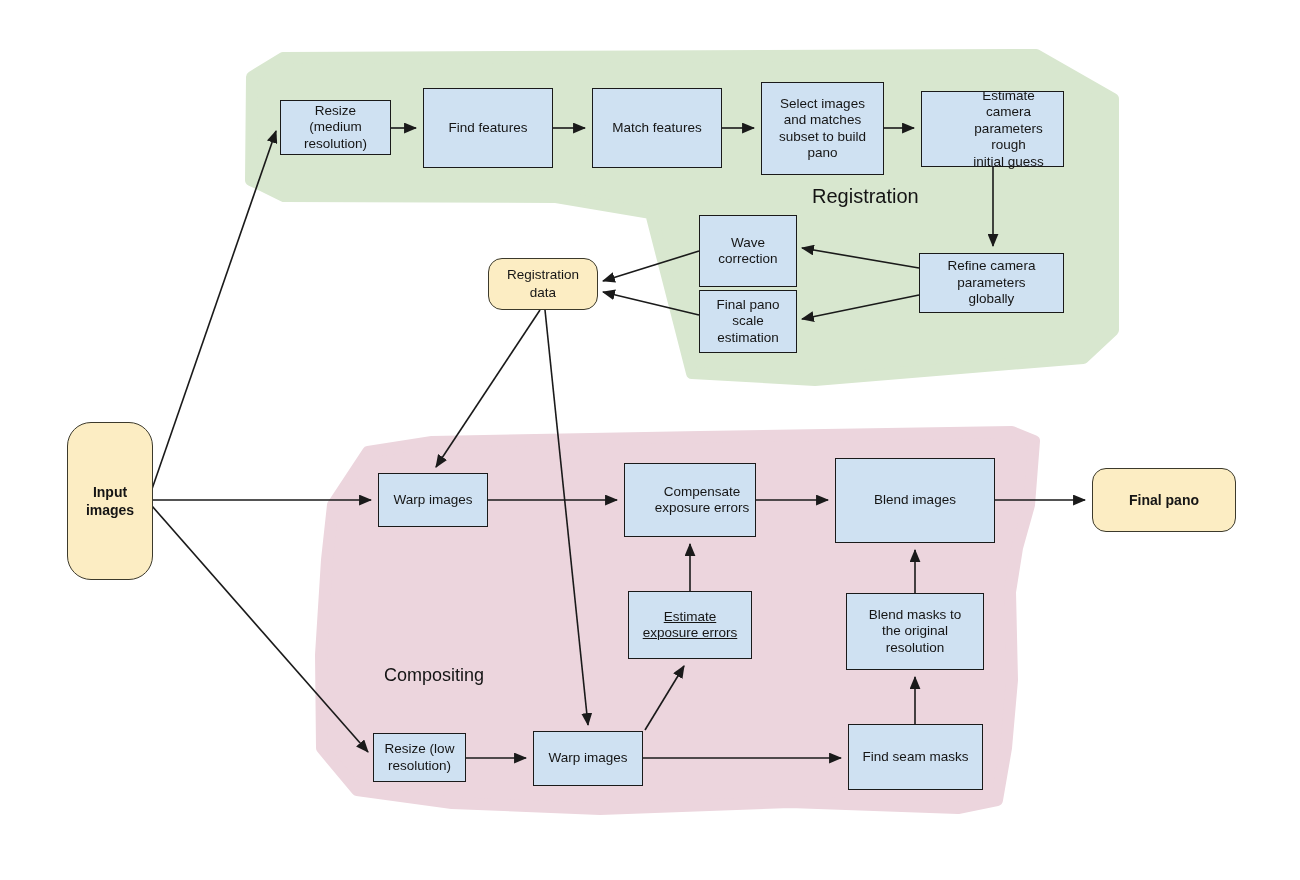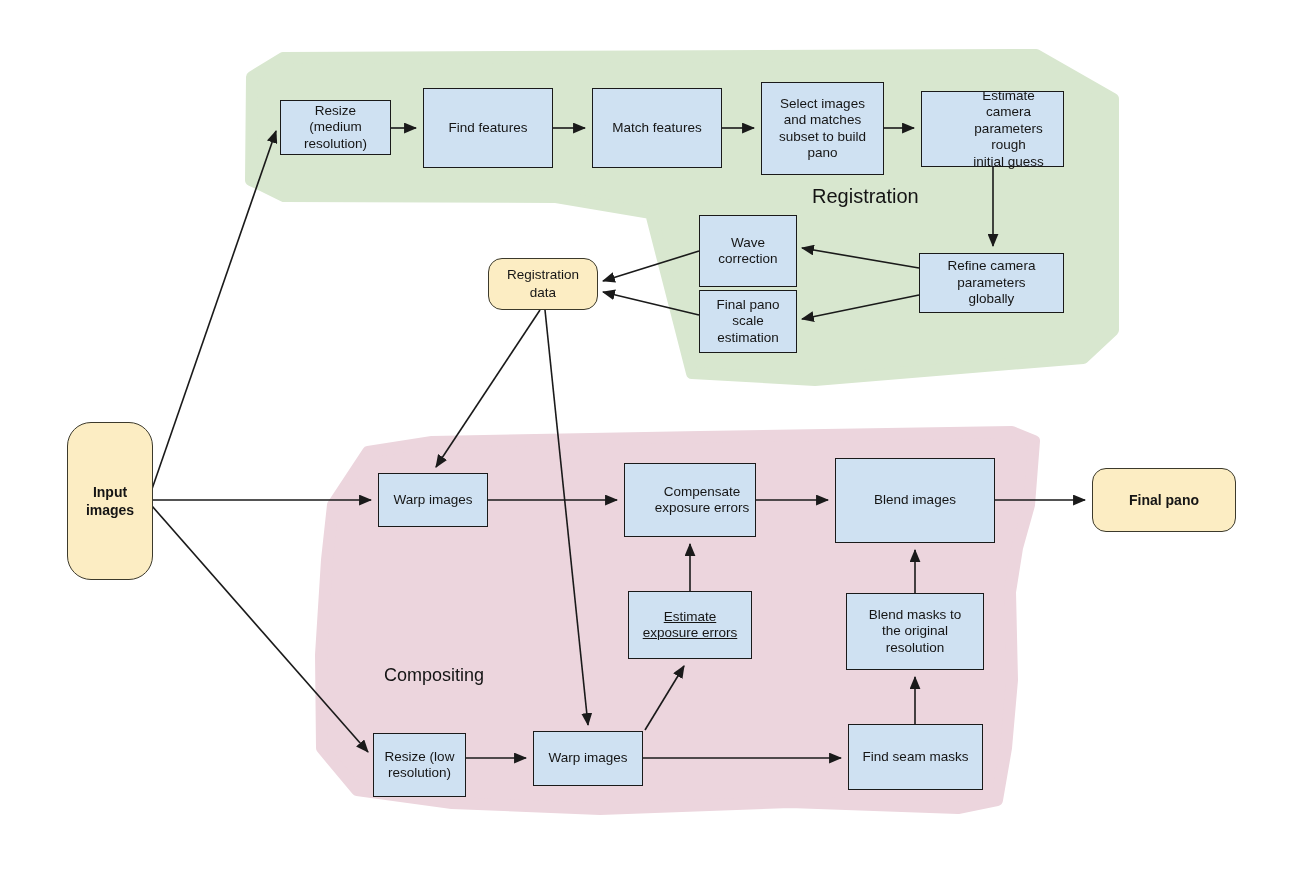--- a/index.html
+++ b/index.html
@@ -94,21 +94,21 @@
 globally</span></div>
   <div class="node" style="left:378px;top:473px;width:110px;height:54px;"><span>Warp images</span></div>
   <div class="node" style="left:624px;top:463px;width:132px;height:74px;padding-left:28px;"><span>Compensate
 exposure errors</span></div>
   <div class="node" style="left:835px;top:458px;width:160px;height:85px;"><span>Blend images</span></div>
   <div class="node" style="left:628px;top:591px;width:124px;height:68px;text-decoration:underline;"><span>Estimate
 exposure errors</span></div>
   <div class="node" style="left:846px;top:593px;width:138px;height:77px;"><span>Blend masks to
 the original
 resolution</span></div>
-  <div class="node" style="left:373px;top:733px;width:93px;height:64px;"><span>Resize (low
+  <div class="node" style="left:373px;top:733px;width:93px;height:49px;"><span>Resize (low
 resolution)</span></div>
   <div class="node" style="left:533px;top:731px;width:110px;height:55px;"><span>Warp images</span></div>
   <div class="node" style="left:848px;top:724px;width:135px;height:66px;"><span>Find seam masks</span></div>
 
   <div class="terminal bold" style="left:67px;top:422px;width:86px;height:158px;border-radius:24px;"><span>Input
 images</span></div>
   <div class="terminal" style="left:488px;top:258px;width:110px;height:52px;font-size:13.5px;"><span>Registration
 data</span></div>
   <div class="terminal bold" style="left:1092px;top:468px;width:144px;height:64px;"><span>Final pano</span></div>
 

